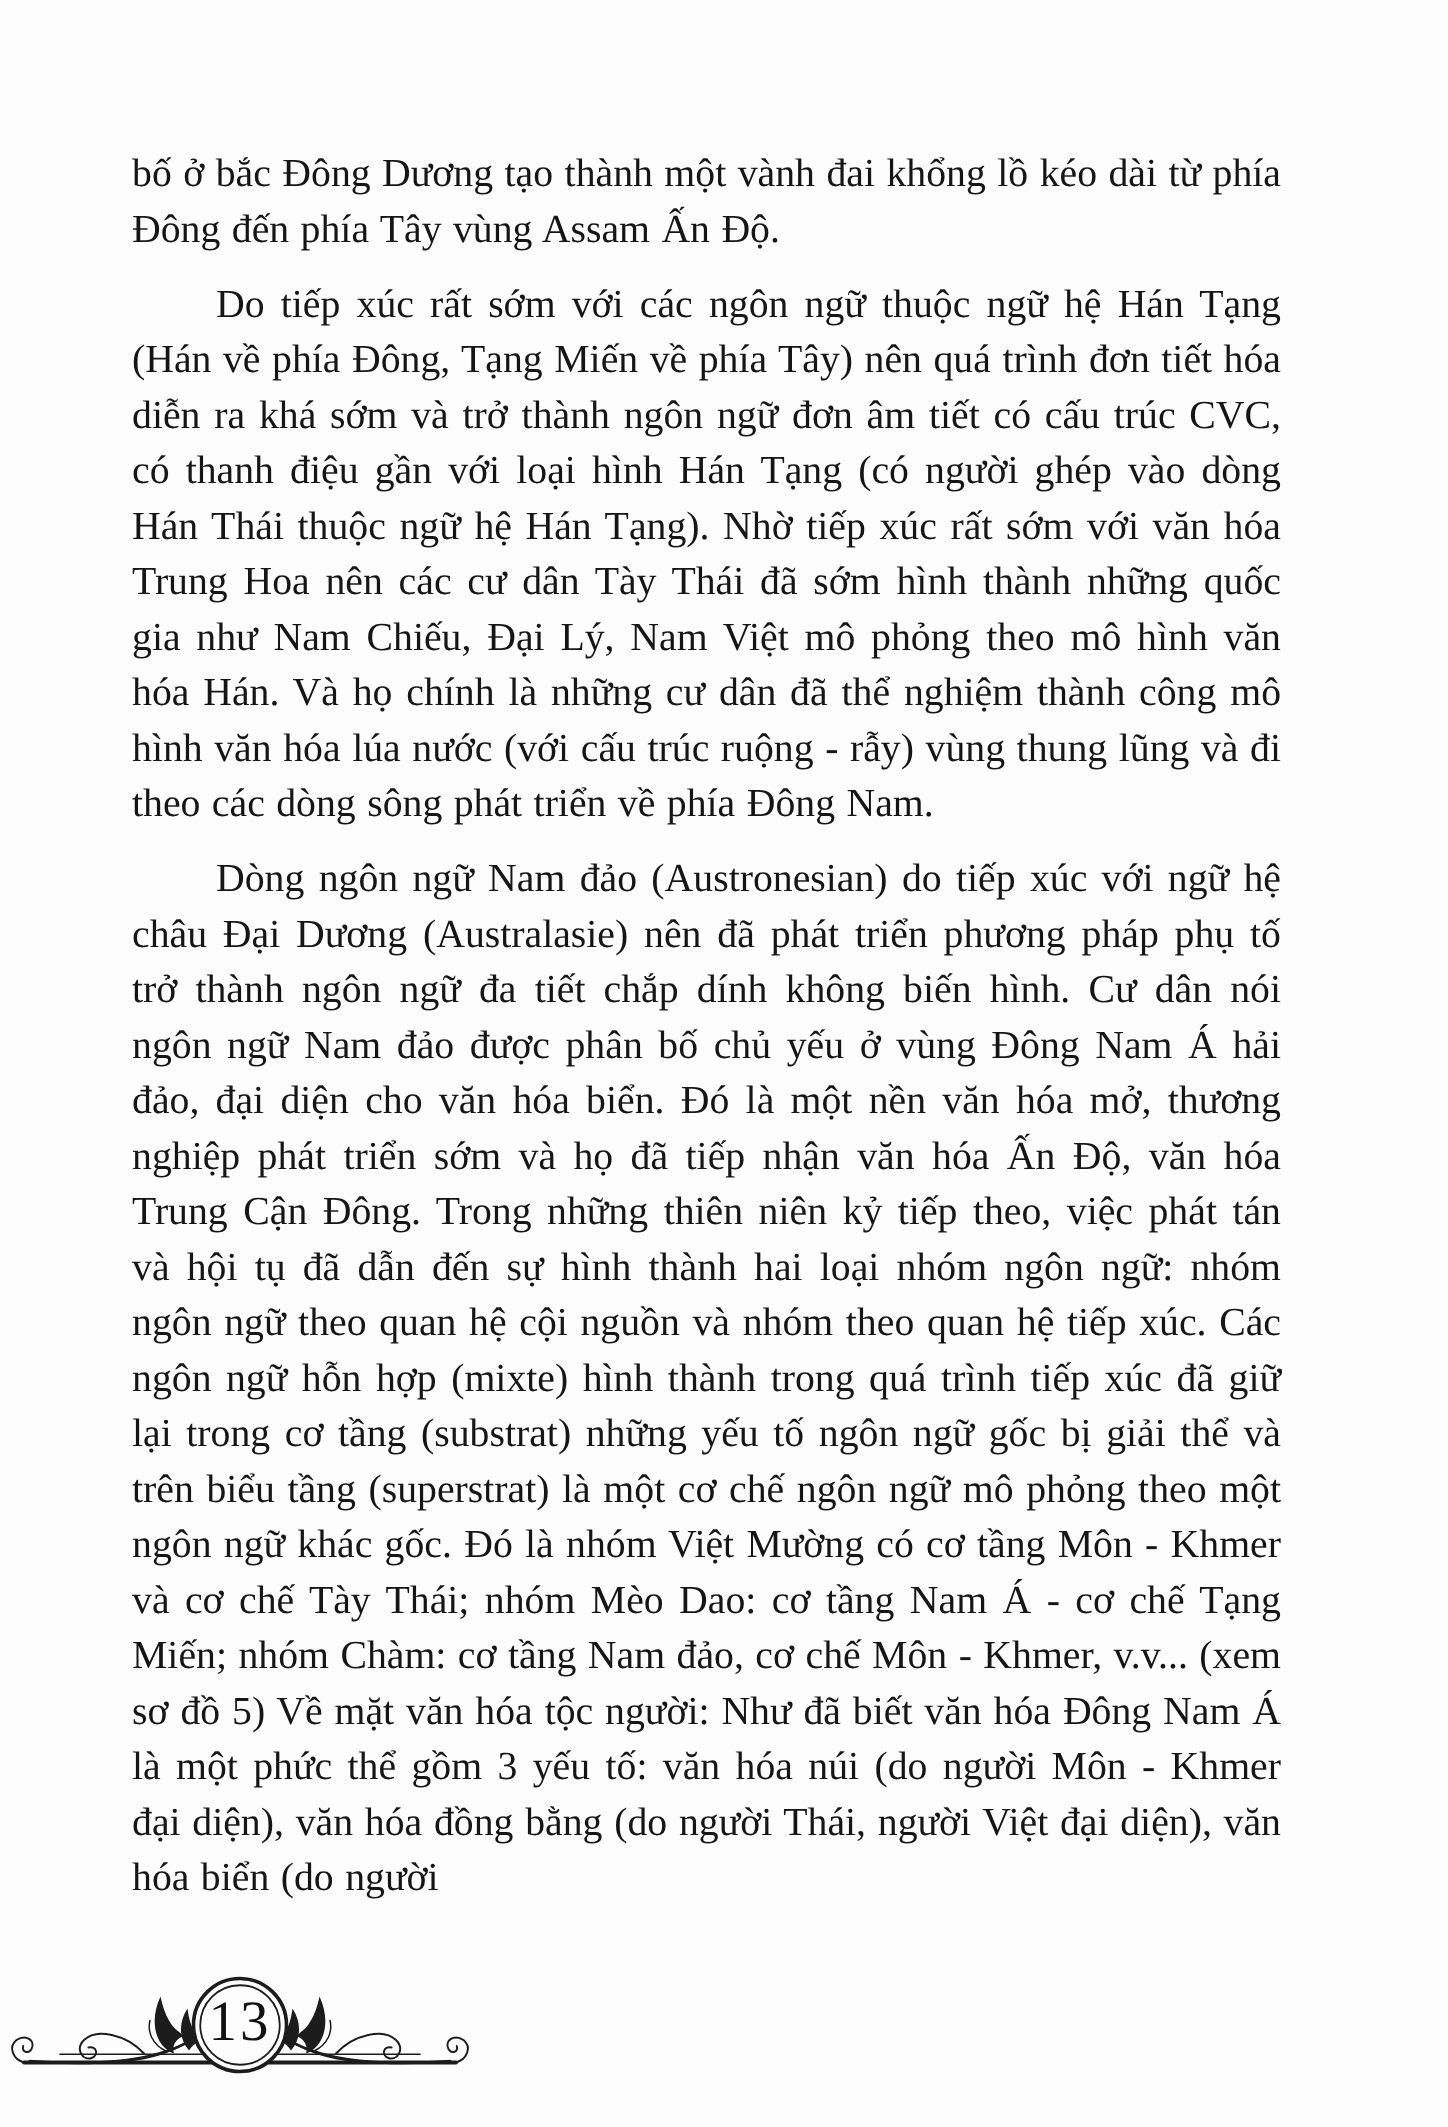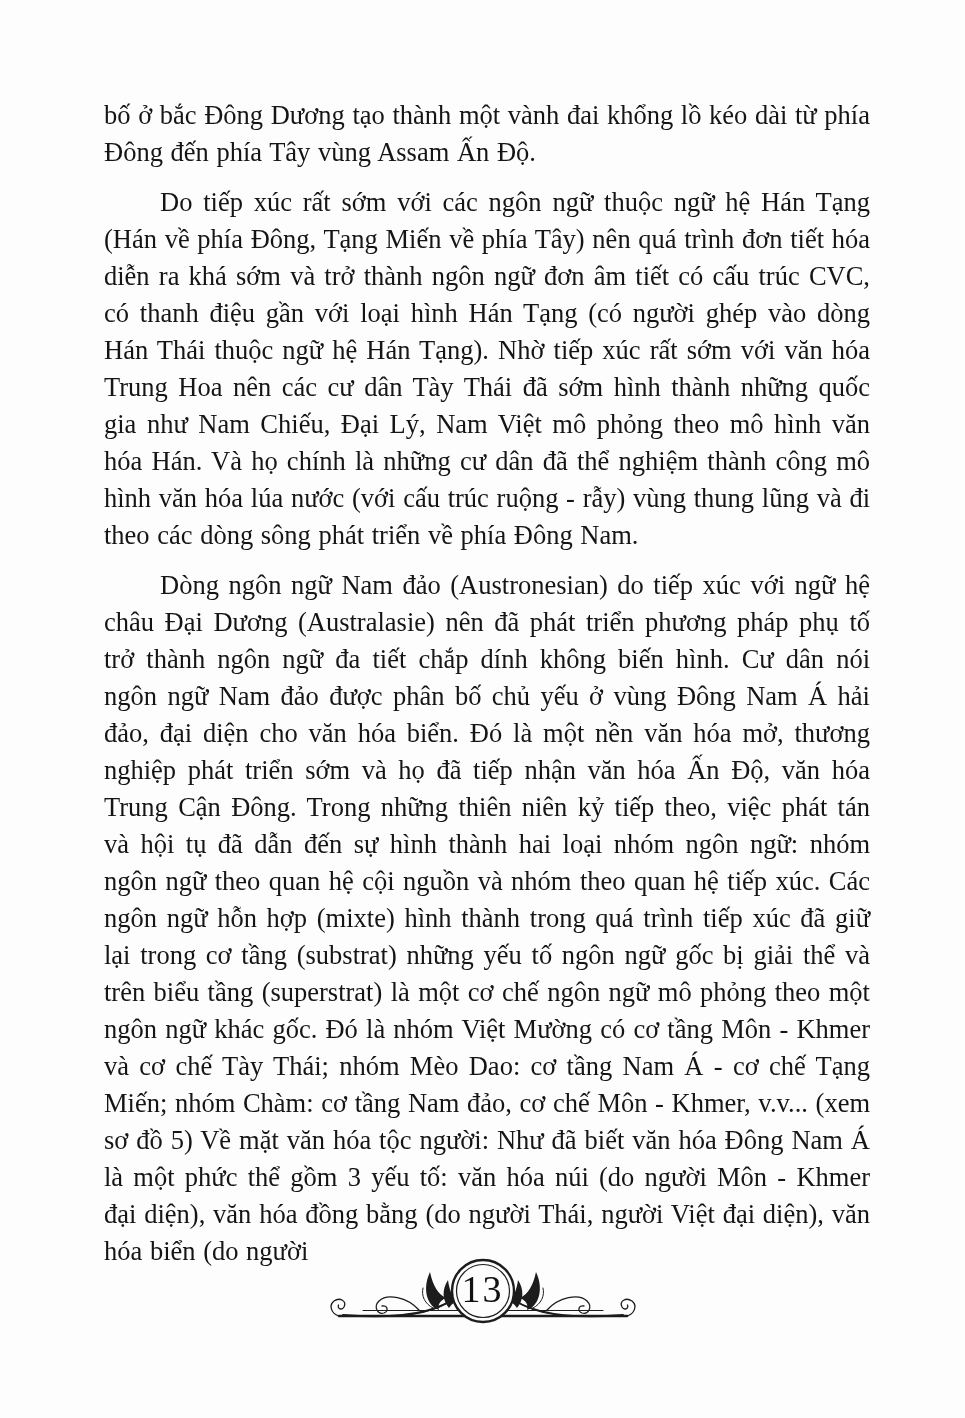--- a/index.html
+++ b/index.html
@@ -15,42 +15,42 @@
   .page {
     position: relative;
     width: 965px;
     height: 1418px;
     background: #fdfdfd;
     font-family: "Liberation Serif", "DejaVu Serif", serif;
     color: #151515;
   }
   .text-block {
     position: absolute;
-    left: 104px;
+    left: 88px;
     top: 97px;
     width: 766px;
   }
   .para {
     margin: 0 0 13px 0;
     font-size: 26.5px;
     line-height: 37px;
     text-align: justify;
     text-justify: inter-word;
     word-spacing: 1px;
   }
   .para.indent {
     text-indent: 56px;
   }
   .footer {
     position: absolute;
     left: 0;
-    top: 1244px;
+    top: 1303px;
     width: 965px;
     display: flex;
-    justify-content: center;
+    justify-content: flex-start;
   }
   .ornament {
     position: relative;
     width: 320px;
     height: 100px;
   }
   .ornament svg {
     position: absolute;
     left: 0;
     top: 0;

